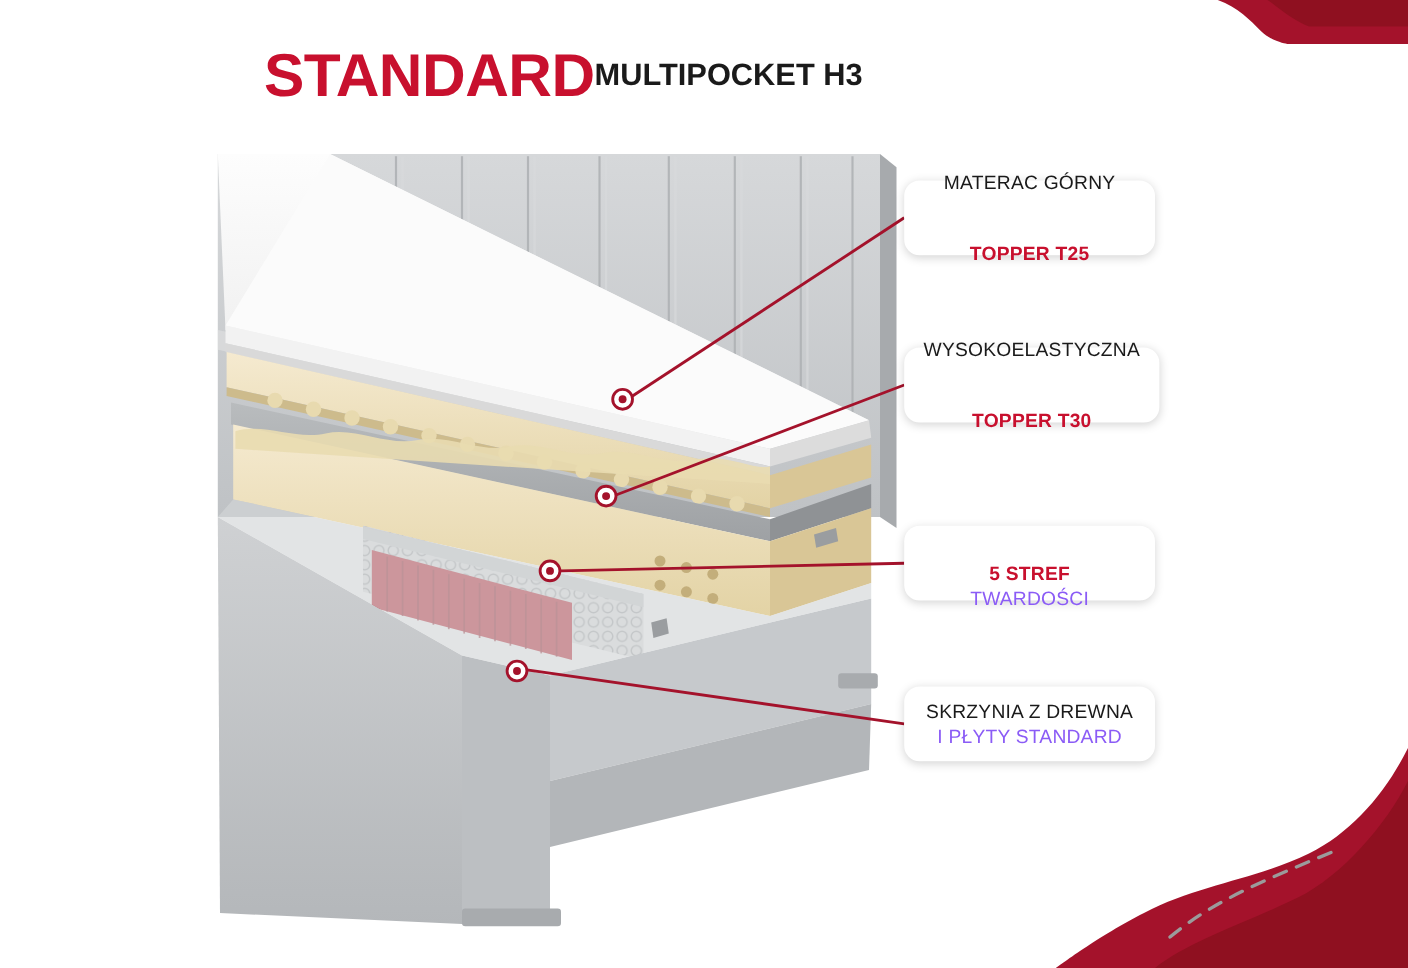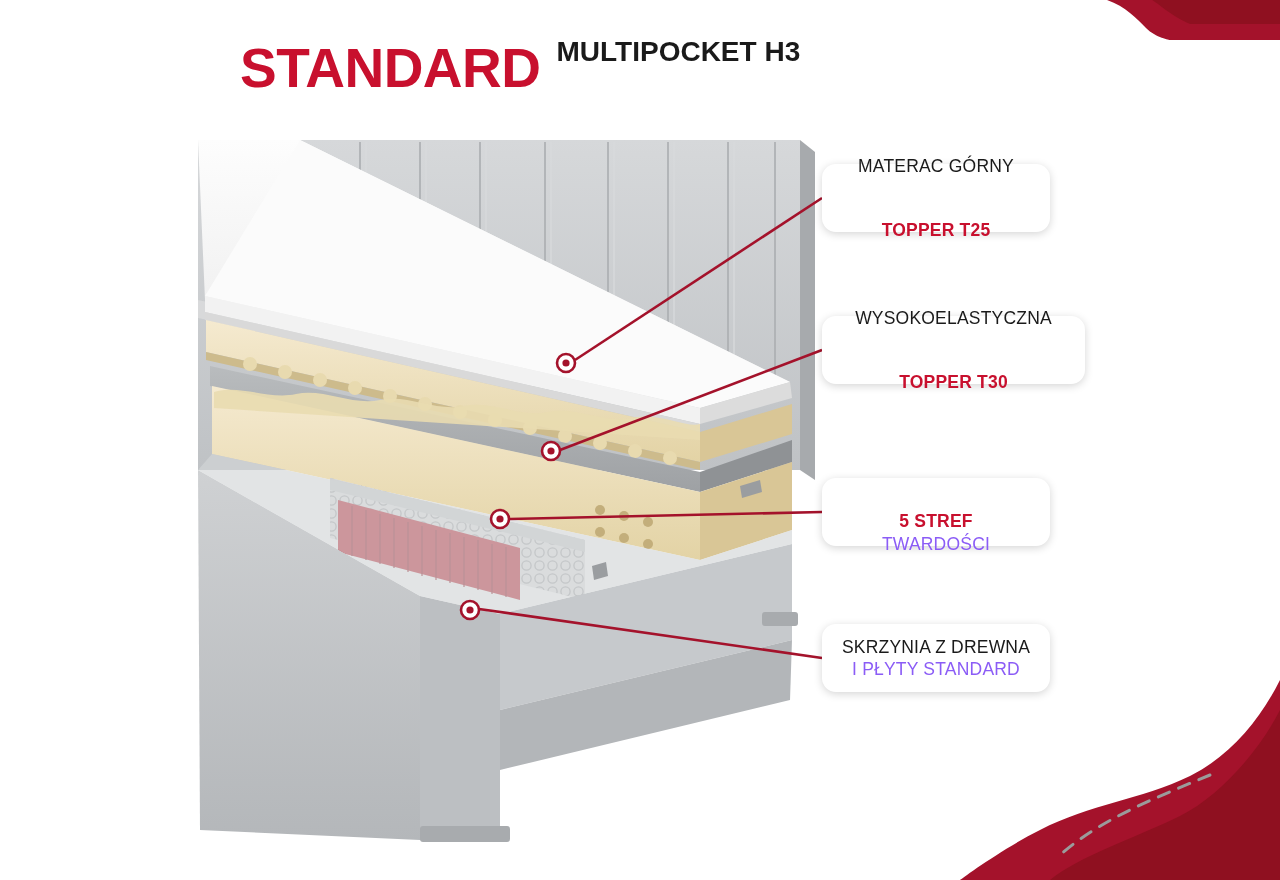--- a/index.html
+++ b/index.html
@@ -18,21 +18,21 @@
 
   
   .swoosh { position: absolute; pointer-events: none; }
   #swoosh-top { top: -6px; right: 0; }
   #swoosh-bottom { bottom: 0; right: 0; }
 
   
   #title-block {
     position: absolute;
     left: 240px; top: 36px;
-    display: flex; align-items: flex-start; gap: 16px;
+    display: flex; align-items: center; 
     white-space: nowrap;
   }
   #title-main {
     font-size: 55px; font-weight: bold;
     color: #c8102e; letter-spacing: -0.5px;
   }
   #title-sub {
     font-size: 28px; font-weight: bold;
     color: #1a1a1a; letter-spacing: 0px;
   }
@@ -47,21 +47,21 @@
     align-items: center; justify-content: center;
     text-align: center;
     padding: 12px 16px;
     line-height: 1.28;
   }
   .callout .l1 { font-size: 17.5px; color: #1a1a1a; letter-spacing: .2px; }
   .callout .l2 { font-size: 17.5px; color: #8b5cf6; letter-spacing: .2px; }
   .callout .red { color: #c8102e; font-weight: bold; margin-top: 41px; }
 
   #callout-0 { left: 822px; top: 164px;  width: 228px; height: 68px; }
-  #callout-1 { left: 822px; top: 316px;  width: 263px; height: 68px; }
+  #callout-1 { left: 822px; top: 316px;  width: 232px; height: 68px; }
   #callout-2 { left: 822px; top: 478px;  width: 228px; height: 68px; }
   #callout-3 { left: 822px; top: 624px;  width: 228px; height: 68px; align-items: center; }
 
   
   #art, #leaders { position: absolute; left: 0; top: 0; width: 1280px; height: 880px; }
   #leaders { pointer-events: none; }
 </style>
 </head>
 <body>
 

